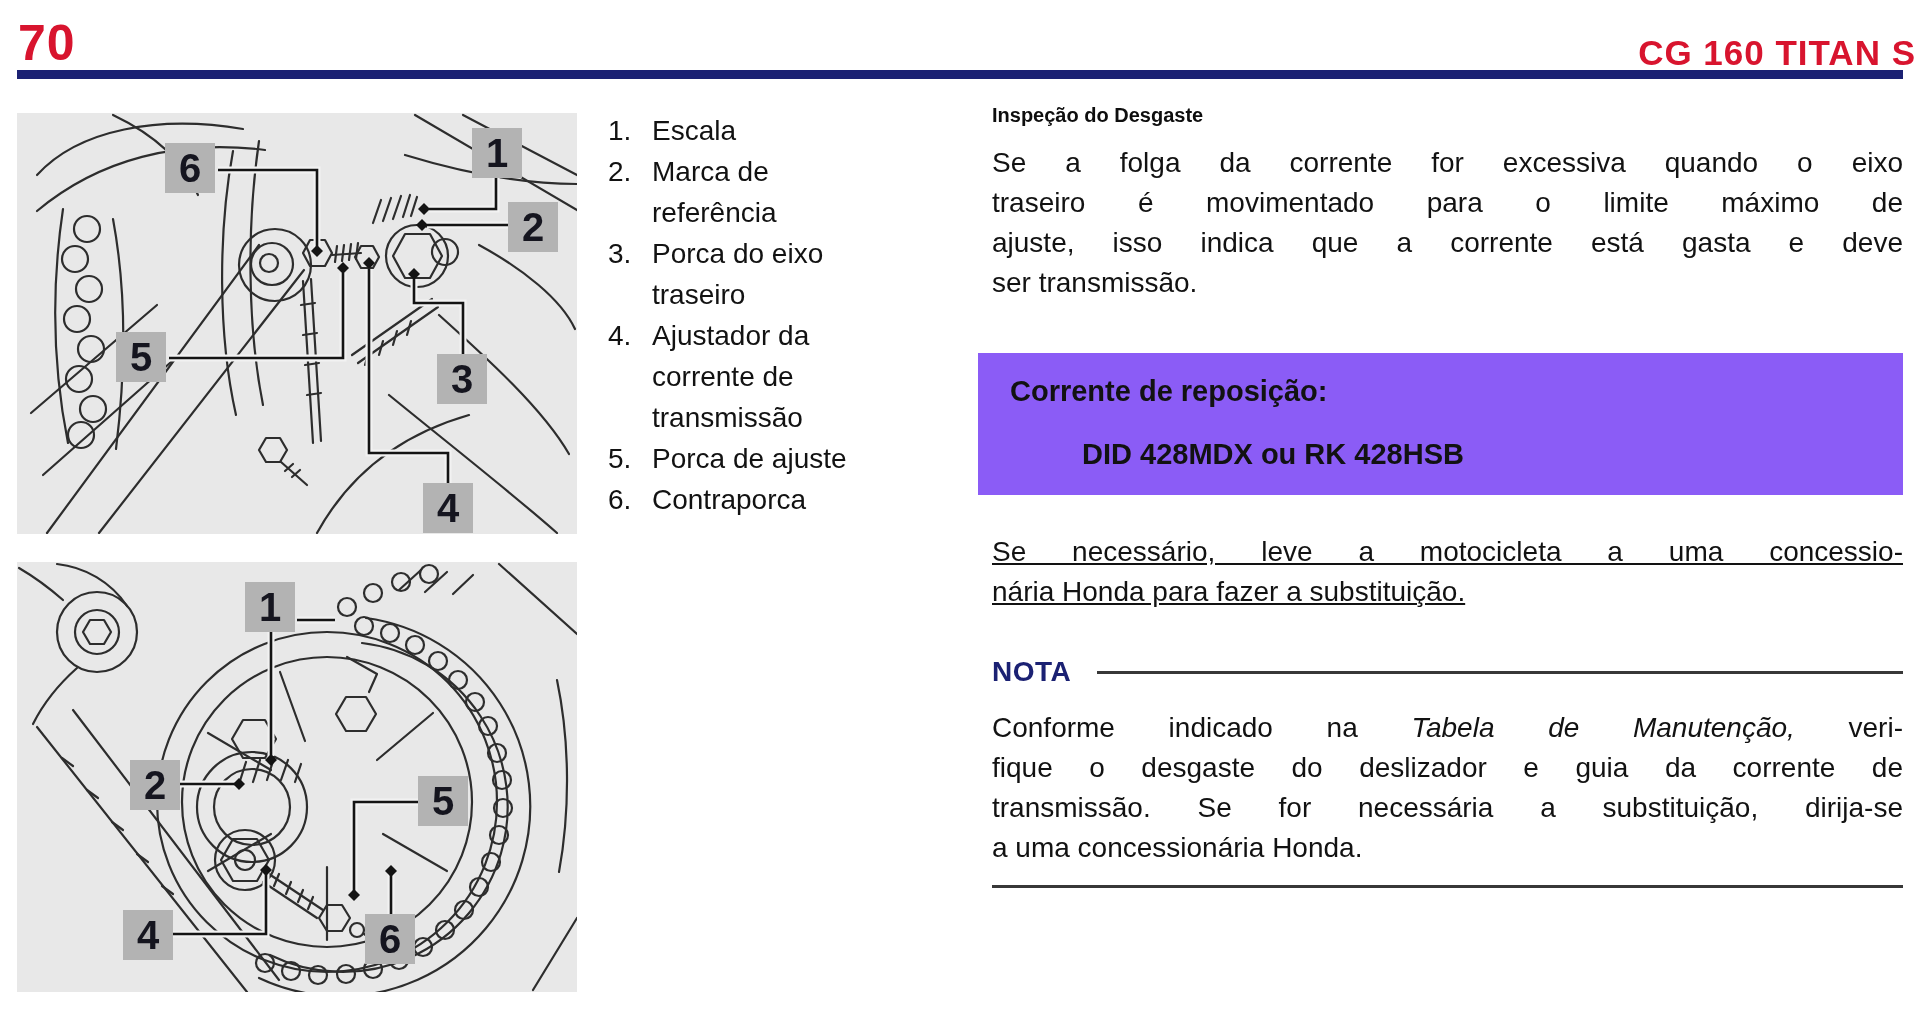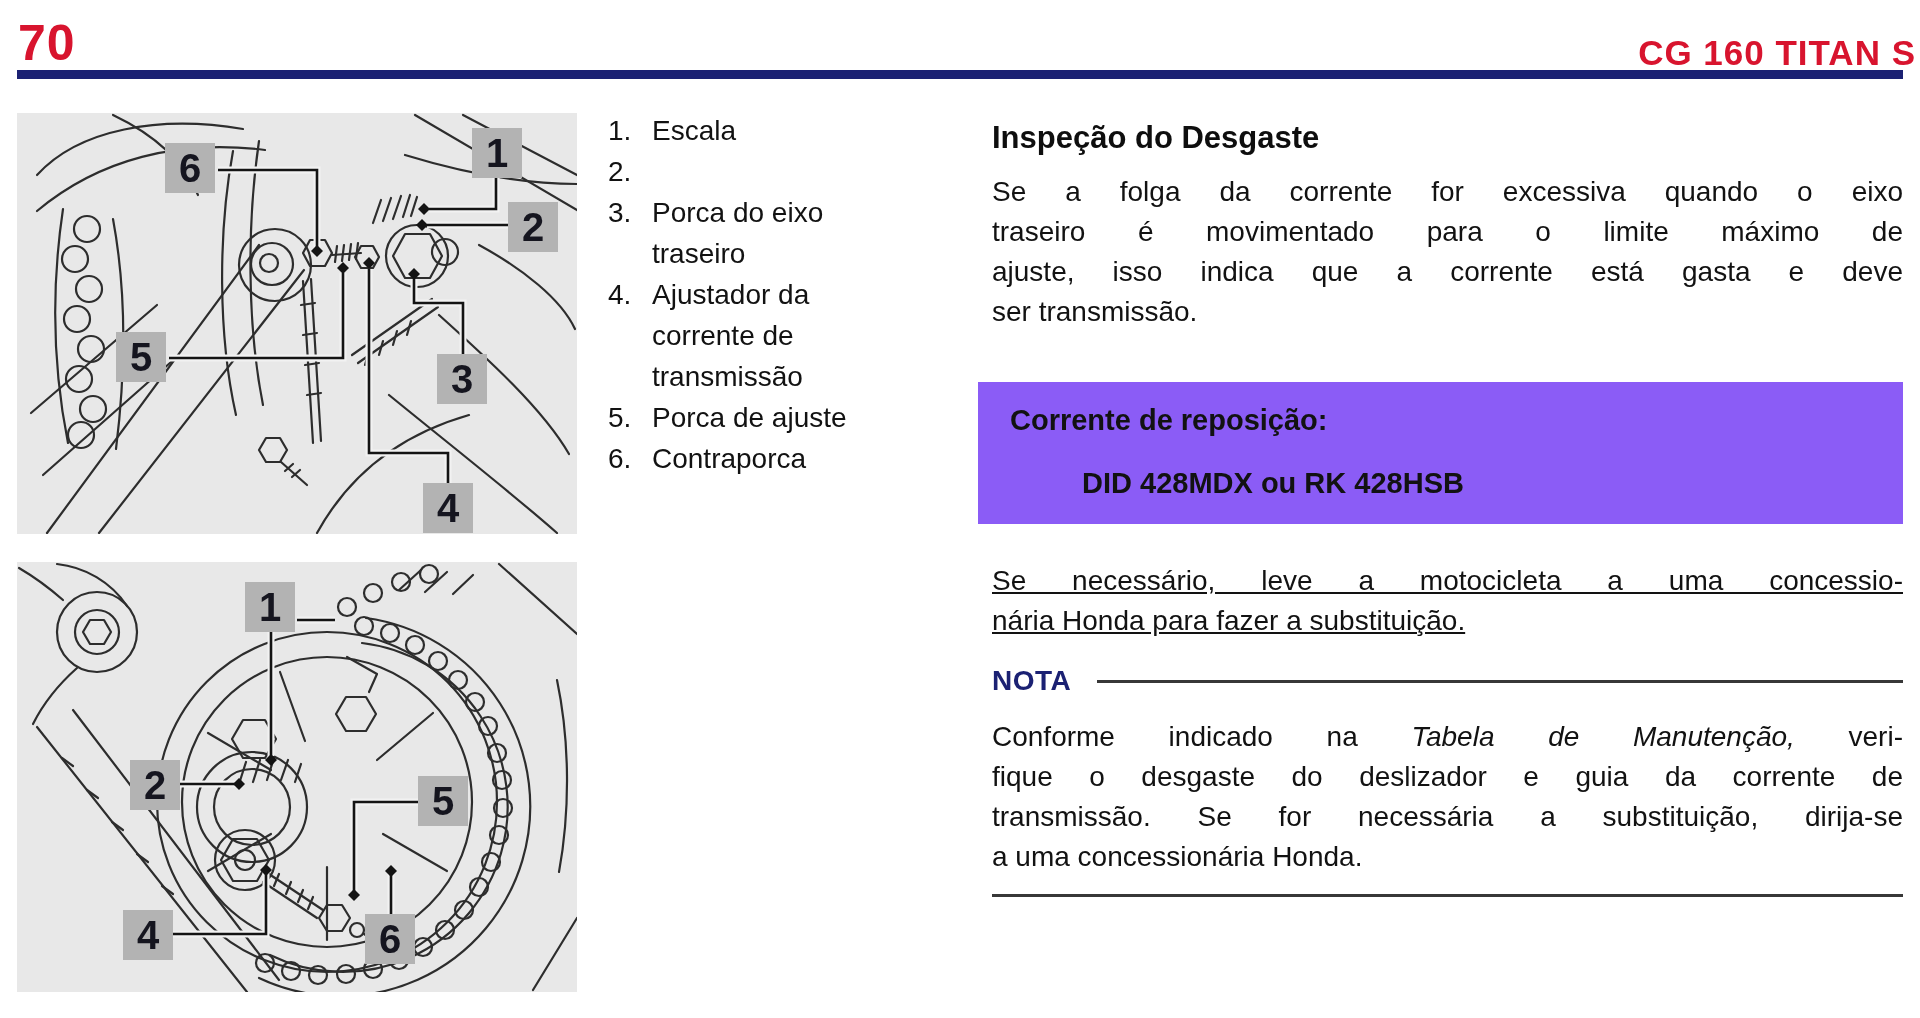--- a/index.html
+++ b/index.html
@@ -21,30 +21,30 @@
              font-size:40px; font-weight:bold; line-height:50px; text-align:center; }
 
   
   .legend { position:absolute; left:608px; top:110px; width:300px; font-size:28px; line-height:41px; color:#121212; }
   .legend-item { display:grid; grid-template-columns:44px 220px; }
   .legend-num { }
   .legend-text { }
 
   
   .rcol { position:absolute; left:992px; top:104px; width:911px; }
-  .section-title { font-size:31px; font-weight:bold; margin:16px 0 16px 0; color:#0e0e0e; }
+  .section-title { font-size:20px; font-weight:bold; margin:0 0 16px 0; color:#0e0e0e; }
   .para { }
   .ln { font-size:28px; line-height:40px; }
   .j  { text-align:justify; text-align-last:justify; }
   .it { font-style:italic; }
   .spec-box { margin:50px 0 0 -14px; width:925px; background:#8b5cf6; padding:22px 0 24px 32px; }
   .spec-title { font-size:29px; font-weight:bold; }
   .spec-value { font-size:29px; font-weight:bold; padding-left:72px; margin-top:30px; }
   .mt { margin-top:37px;text-decoration:underline; }
-  .nota-row { display:flex; align-items:center; margin-top:20px; height:40px;text-align:right; }
+  .nota-row { display:flex; align-items:center; margin-top:40px; height:40px;text-align:right; }
   .nota-label { font-size:28px; font-weight:bold; color:#1b2173; letter-spacing:0.5px; }
   .nota-rule { flex:1; height:3px; background:#383838; margin-left:26px; }
   .para-note { margin-top:16px; }
   .bottom-rule { height:3px; background:#383838; margin-top:17px; }
 </style>
 </head>
 <body>
 
 <div class="page">
 
@@ -288,20 +288,21 @@
     <div class="callout" style="left:348px;top:352px">6</div>
   </div>
 
   <div class="legend">
     <div class="legend-item">
       <span class="legend-num">1.</span>
       <span class="legend-text">Escala</span>
     </div>
     <div class="legend-item">
       <span class="legend-num">2.</span>
+      <span class="legend-text">Marca de referência</span>
     </div>
     <div class="legend-item">
       <span class="legend-num">3.</span>
       <span class="legend-text">Porca do eixo traseiro</span>
     </div>
     <div class="legend-item">
       <span class="legend-num">4.</span>
       <span class="legend-text">Ajustador da corrente de transmissão</span>
     </div>
     <div class="legend-item">

